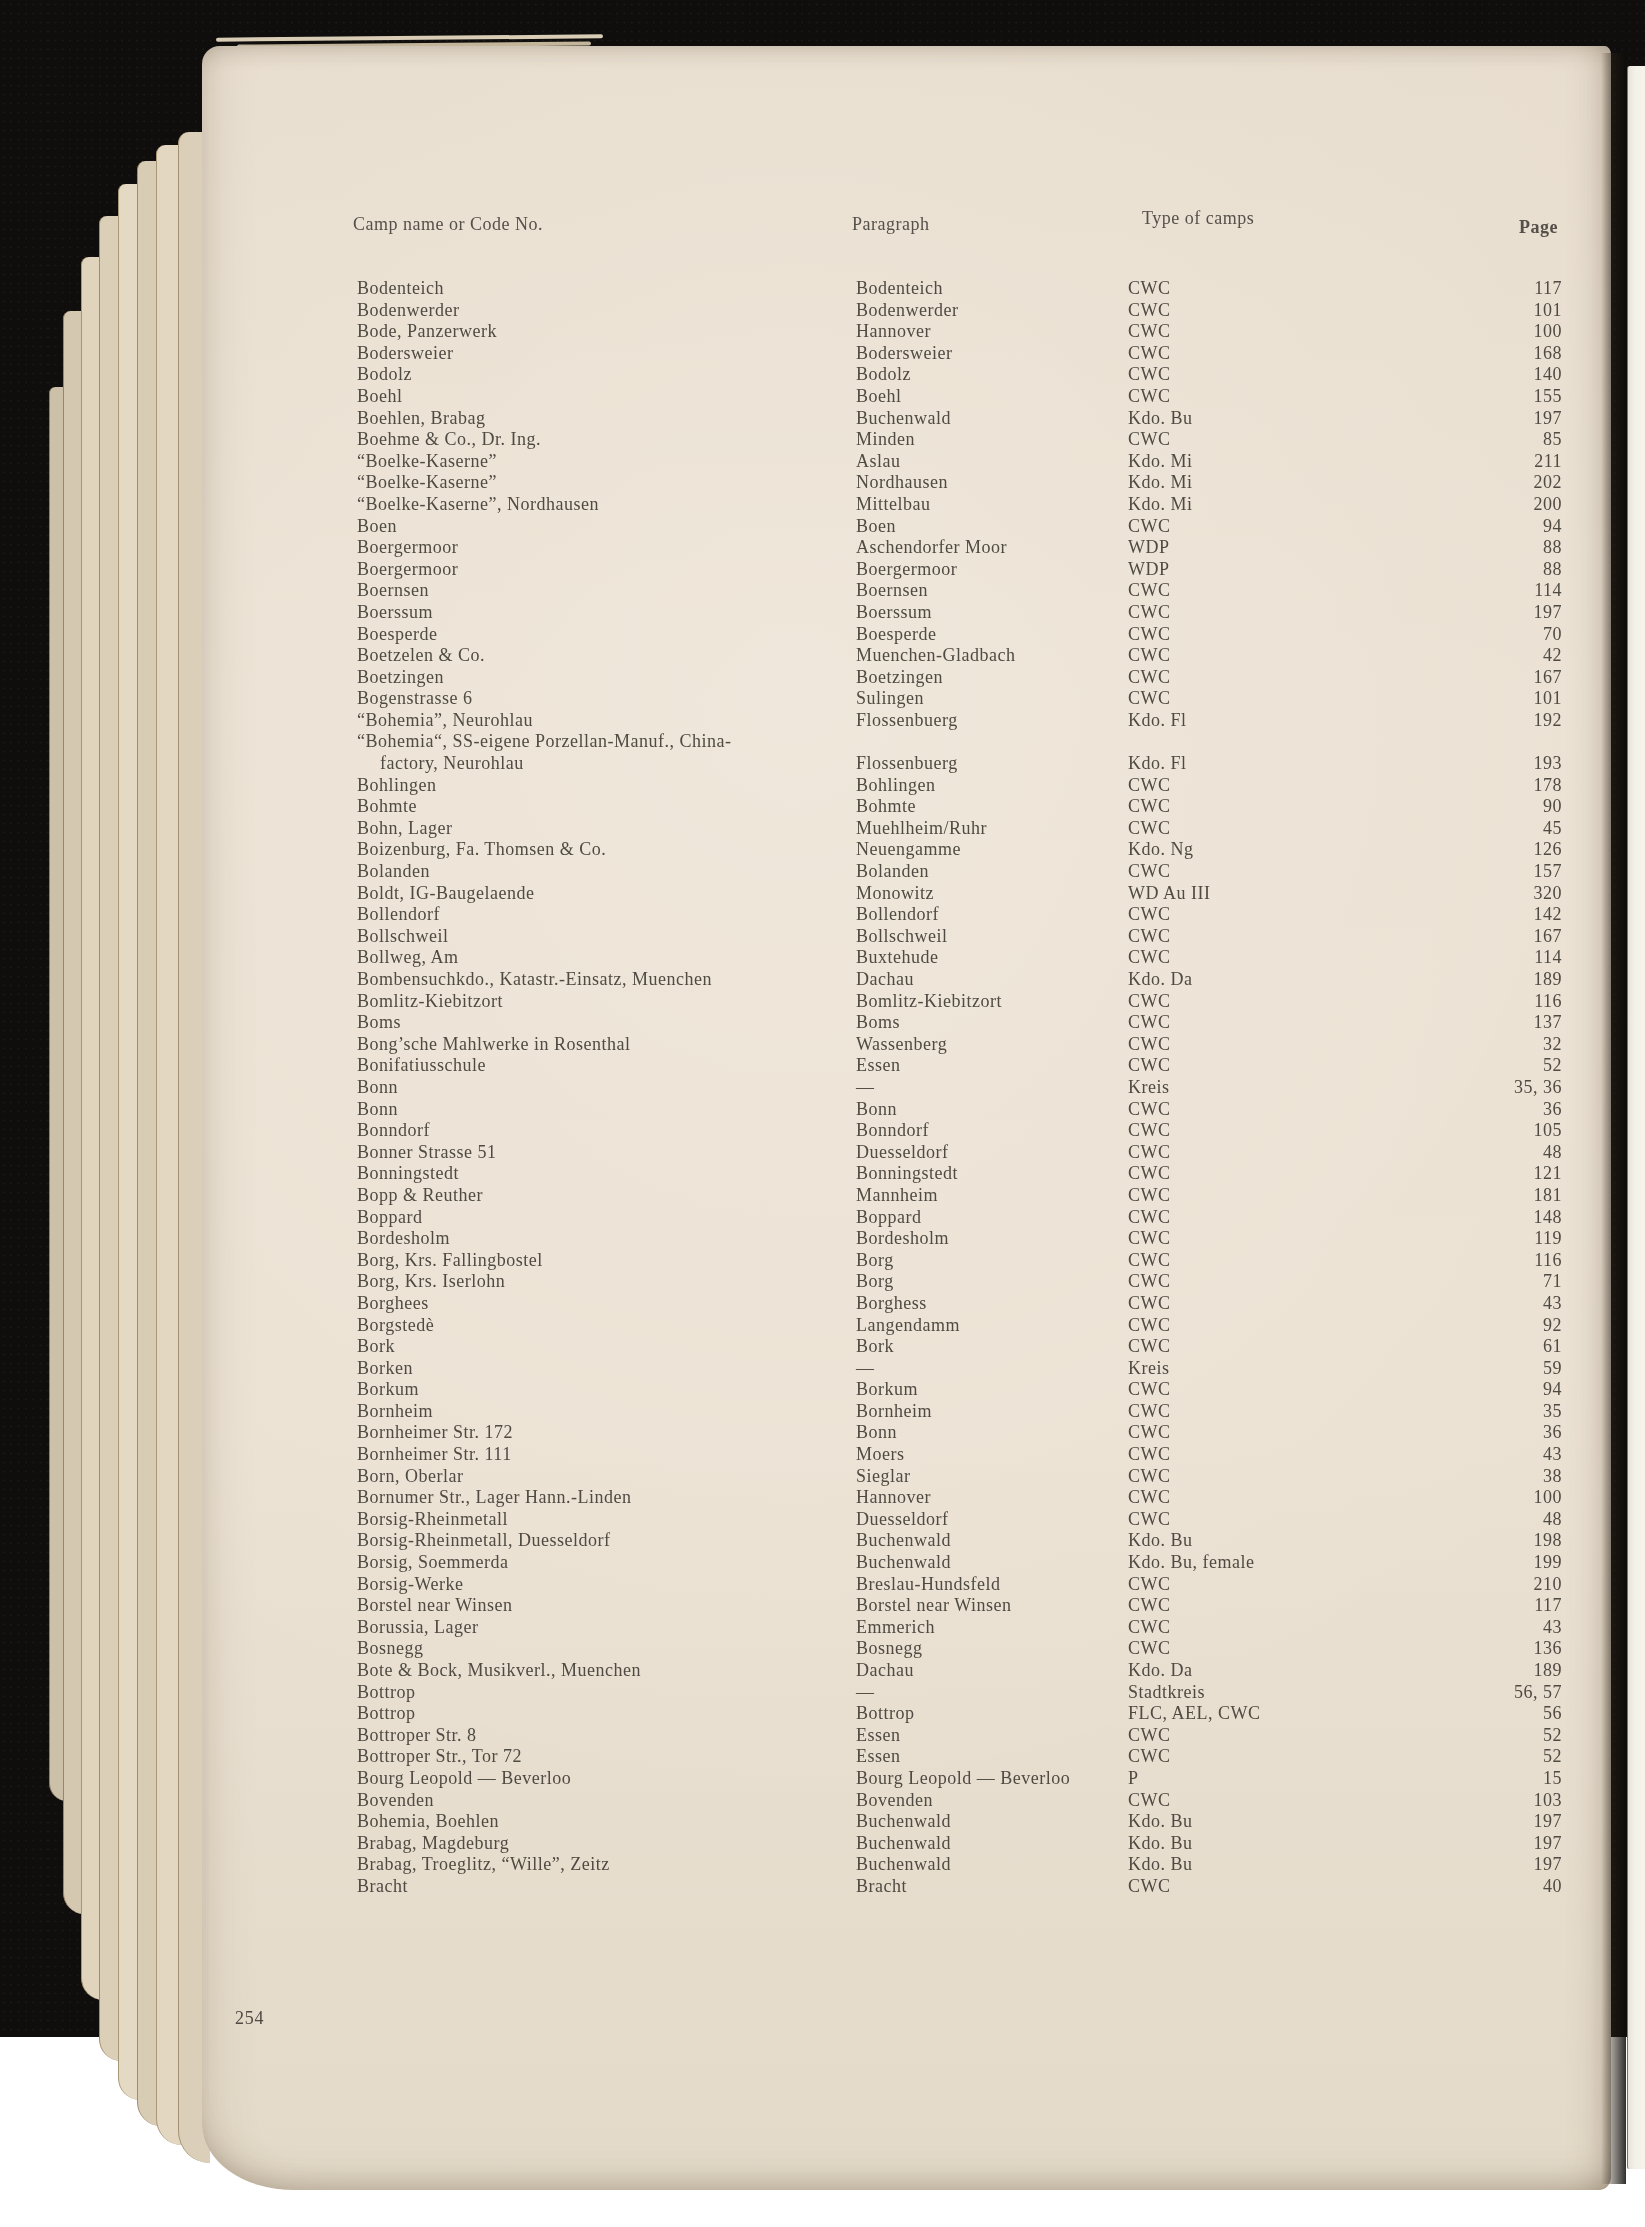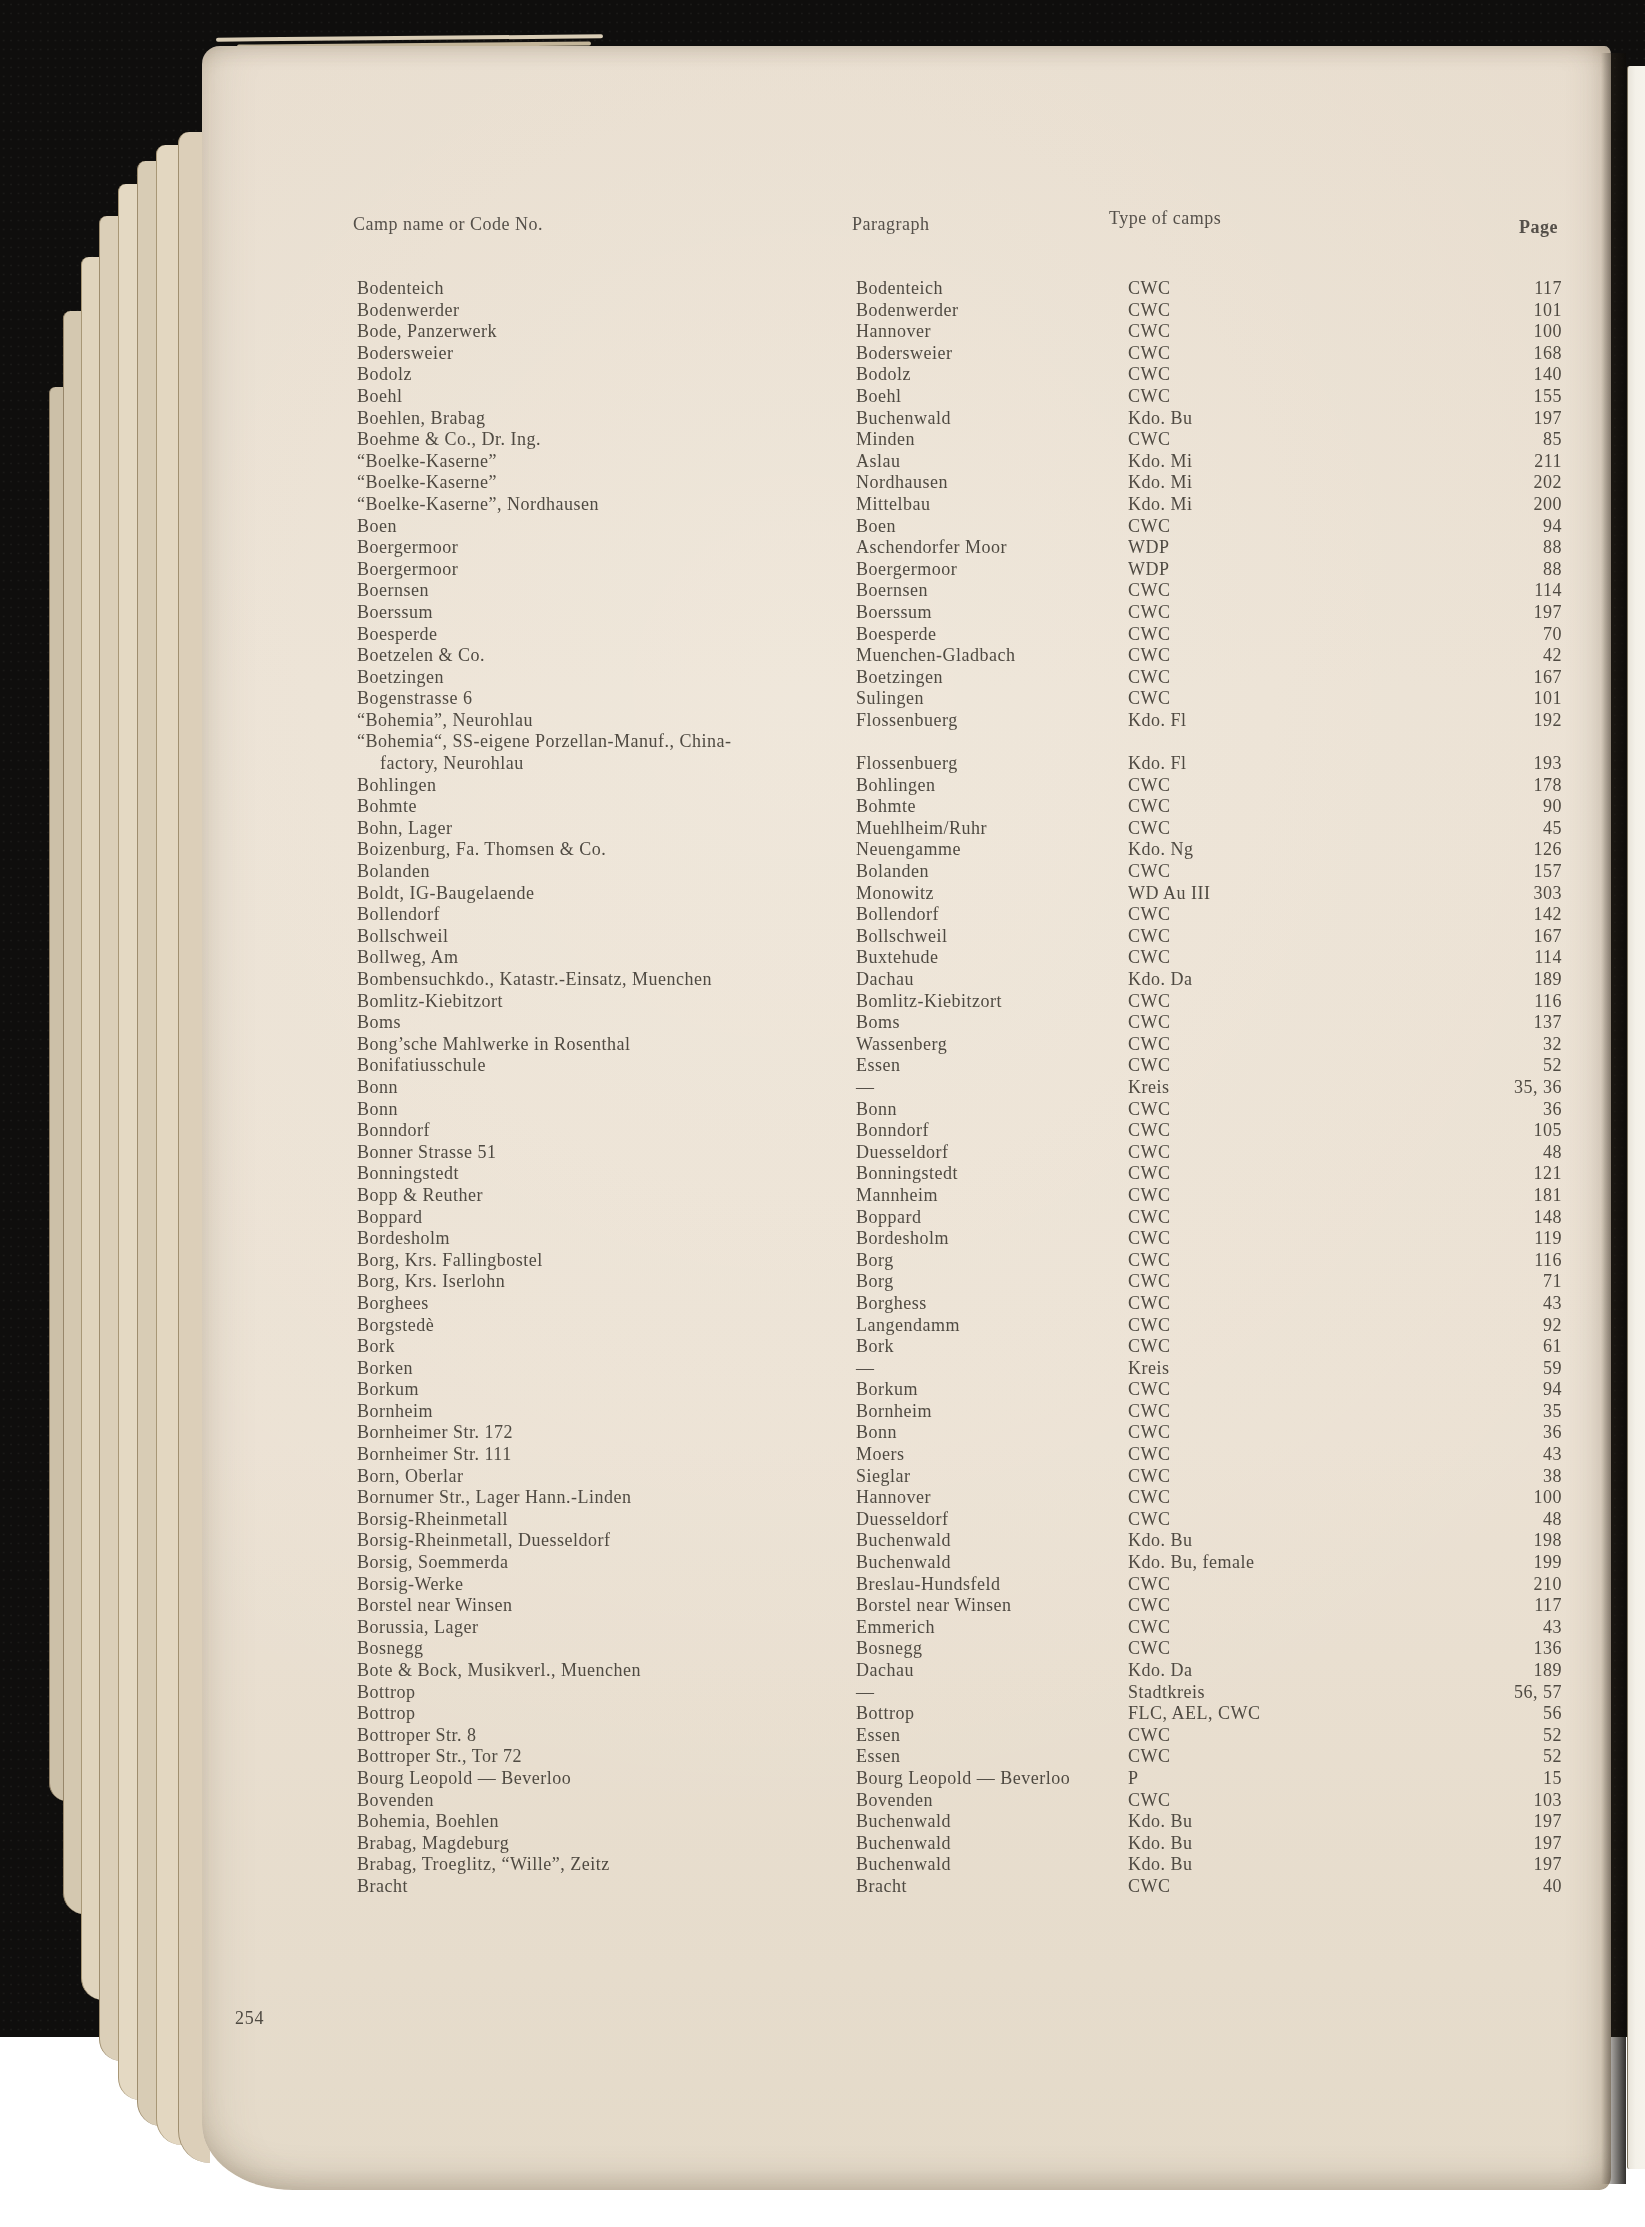--- a/index.html
+++ b/index.html
@@ -49,21 +49,21 @@
   .next-page{
     position:absolute;left:1627px;top:66px;width:19px;height:2103px;
     background:linear-gradient(90deg,#e8e4da 0%,#f4f1e9 40%,#f6f3ec 100%);
     border-left:1.6px solid #7d745f;border-radius:2.5px 0 0 2.5px;
   }
   
   .headers{position:absolute;left:0;top:168px;width:100%;font-size:18px;letter-spacing:0.5px;line-height:21.4px;color:#55504a;}
   .headers .h{position:absolute;white-space:nowrap;}
   .h-name{left:151px;}
   .h-para{left:650px;}
-  .h-type{left:907px;top:-5.8px;}
+  .h-type{left:940px;top:-5.8px;}
   .h-page{right:53px;top:3.3px;font-weight:bold;}
   .rows{position:absolute;left:4px;top:232px;width:100%;font-size:18px;letter-spacing:0.5px;}
   .row{position:relative;height:21.6px;line-height:21.6px;}
   .row .cell{position:absolute;white-space:nowrap;top:0;}
   .row .name{left:151px;}
   .row.indent .name{left:174px;}
   .row .para{left:650px;}
   .row .type{left:922px;}
   .row .pg{right:53px;}
   .folio{position:absolute;left:33px;top:1962px;width:1409px;text-align:left;font-size:18px;letter-spacing:0.8px;}
@@ -286,21 +286,21 @@
     <span class="cell name">Bolanden</span>
     <span class="cell para">Bolanden</span>
     <span class="cell type">CWC</span>
     <span class="cell pg">157</span>
   </div>
 
   <div class="row">
     <span class="cell name">Boldt, IG-Baugelaende</span>
     <span class="cell para">Monowitz</span>
     <span class="cell type">WD Au III</span>
-    <span class="cell pg">303</span>
+    <span class="cell pg">320</span>
   </div>
 
   <div class="row">
     <span class="cell name">Bollendorf</span>
     <span class="cell para">Bollendorf</span>
     <span class="cell type">CWC</span>
     <span class="cell pg">142</span>
   </div>
 
   <div class="row">

